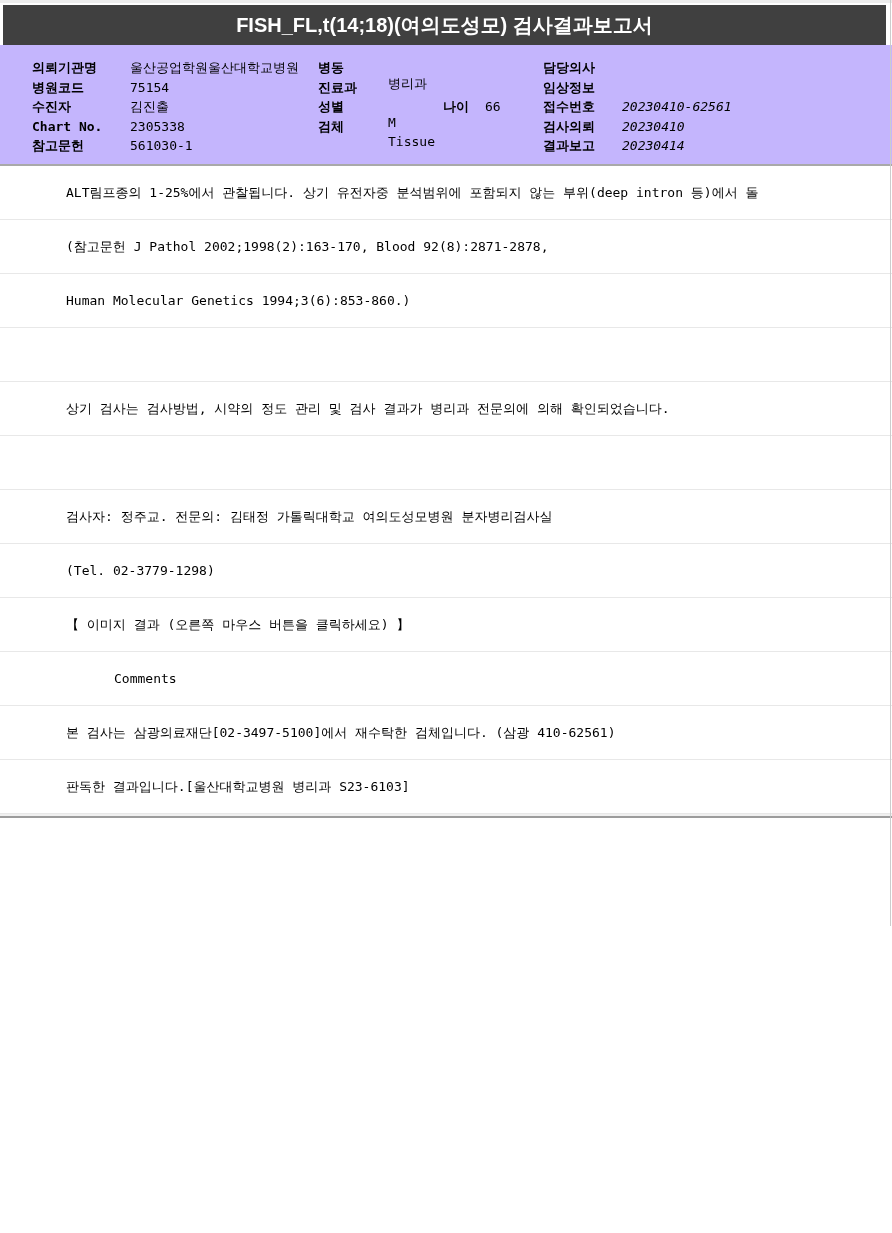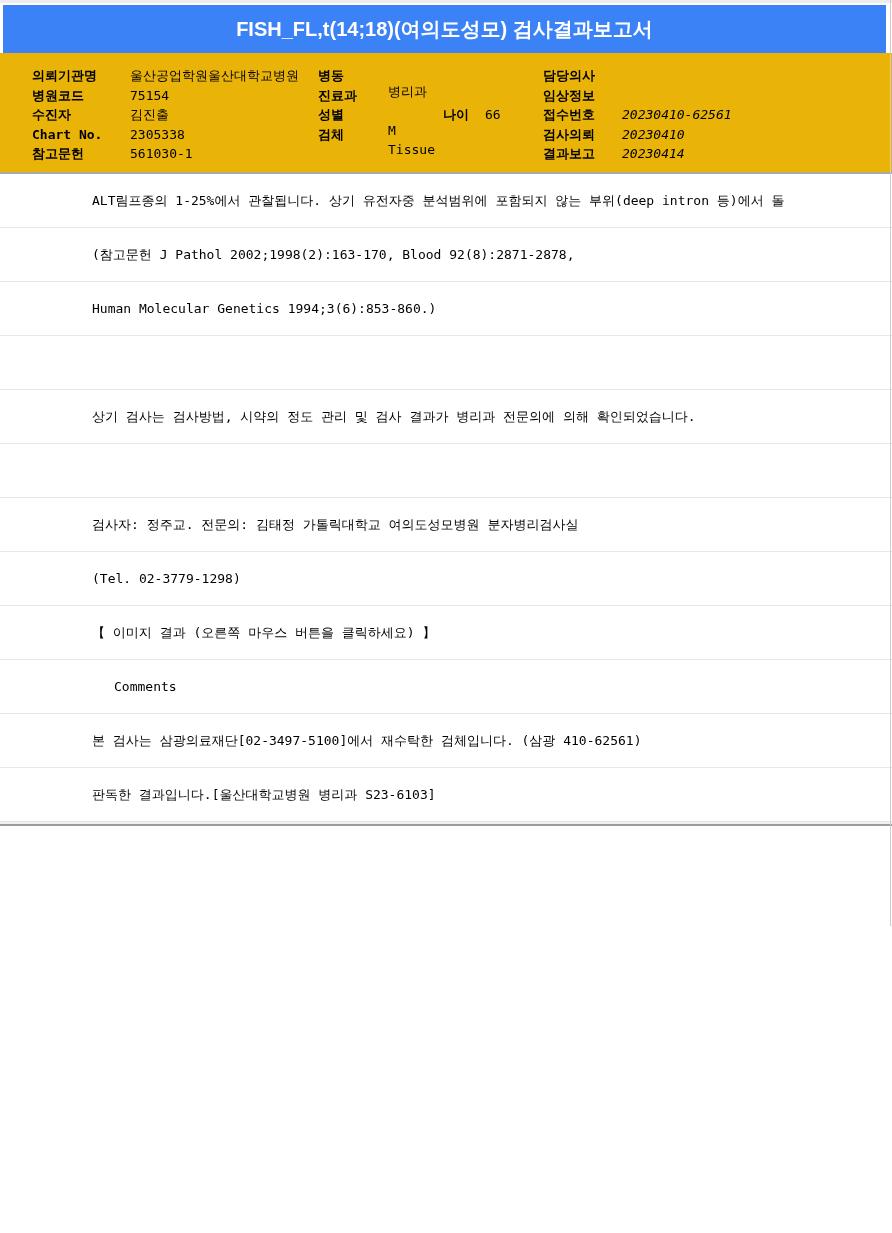--- a/index.html
+++ b/index.html
@@ -4,49 +4,49 @@
 <style>
   * { margin:0; padding:0; box-sizing:border-box; }
   html,body { background:#fff; }
   body {
     width:892px; height:1233px; position:relative; overflow:hidden;
     font-family:"DejaVu Sans Mono","DejaVu Sans",monospace;
     color:#000;
   }
   .top-strip { height:5px; background:#ededed; border-bottom:2px solid #ffffff; }
   .title-bar {
-    margin:0 6px 0 3px; height:48px; background:#3b82f6;
+    margin:0 6px 0 3px; height:40px; background:#404040;
     display:flex; align-items:center; justify-content:center;
   }
   .title-bar .title {
     color:#ffffff; font-weight:bold; font-size:20px;
     font-family:"Liberation Sans","DejaVu Sans",sans-serif;
   }
   .patient-info {
     padding-top:13px; height:121px; border-bottom:2px solid #a9a9a9;
-    background:#eab308;
+    background:#c4b5fd;
   }
   .pi-row { display:flex; height:19.5px; align-items:center; font-size:13px; line-height:19.5px; }
   .lbl { font-weight:bold; white-space:nowrap; overflow:hidden; }
   .val { font-weight:normal; white-space:nowrap; overflow:hidden; }
   .c1l { margin-left:32px; width:98px; }
   .c1v { width:188px; }
   .c2l { width:70px; }
   .c2v { width:55px;margin-top:31px; }
   .agl { width:42px; }
   .agv { width:58px; }
   .c3l { width:79px; }
   .c3v { flex:1;font-style:italic; }
   .report-body { background:#fff; }
   .r-row {
     height:54px; border-bottom:1px solid #e8e8e8;
     display:flex; align-items:center;
     font-size:13px; white-space:nowrap; overflow:hidden;
   }
-  .r-row .r-text { padding-left:92px; }
+  .r-row .r-text { padding-left:66px; }
   .r-row.indent-small .r-text { padding-left:114px; }
   .section-end { height:4px; background:#f0f0f0; border-bottom:2px solid #9c9c9c; }
   .page-right-border {
     position:absolute; top:0; right:1px; width:1px; height:926px; background:#cccccc;
   }
 </style>
 </head>
 <body>
 
 <div class="top-strip"></div>

